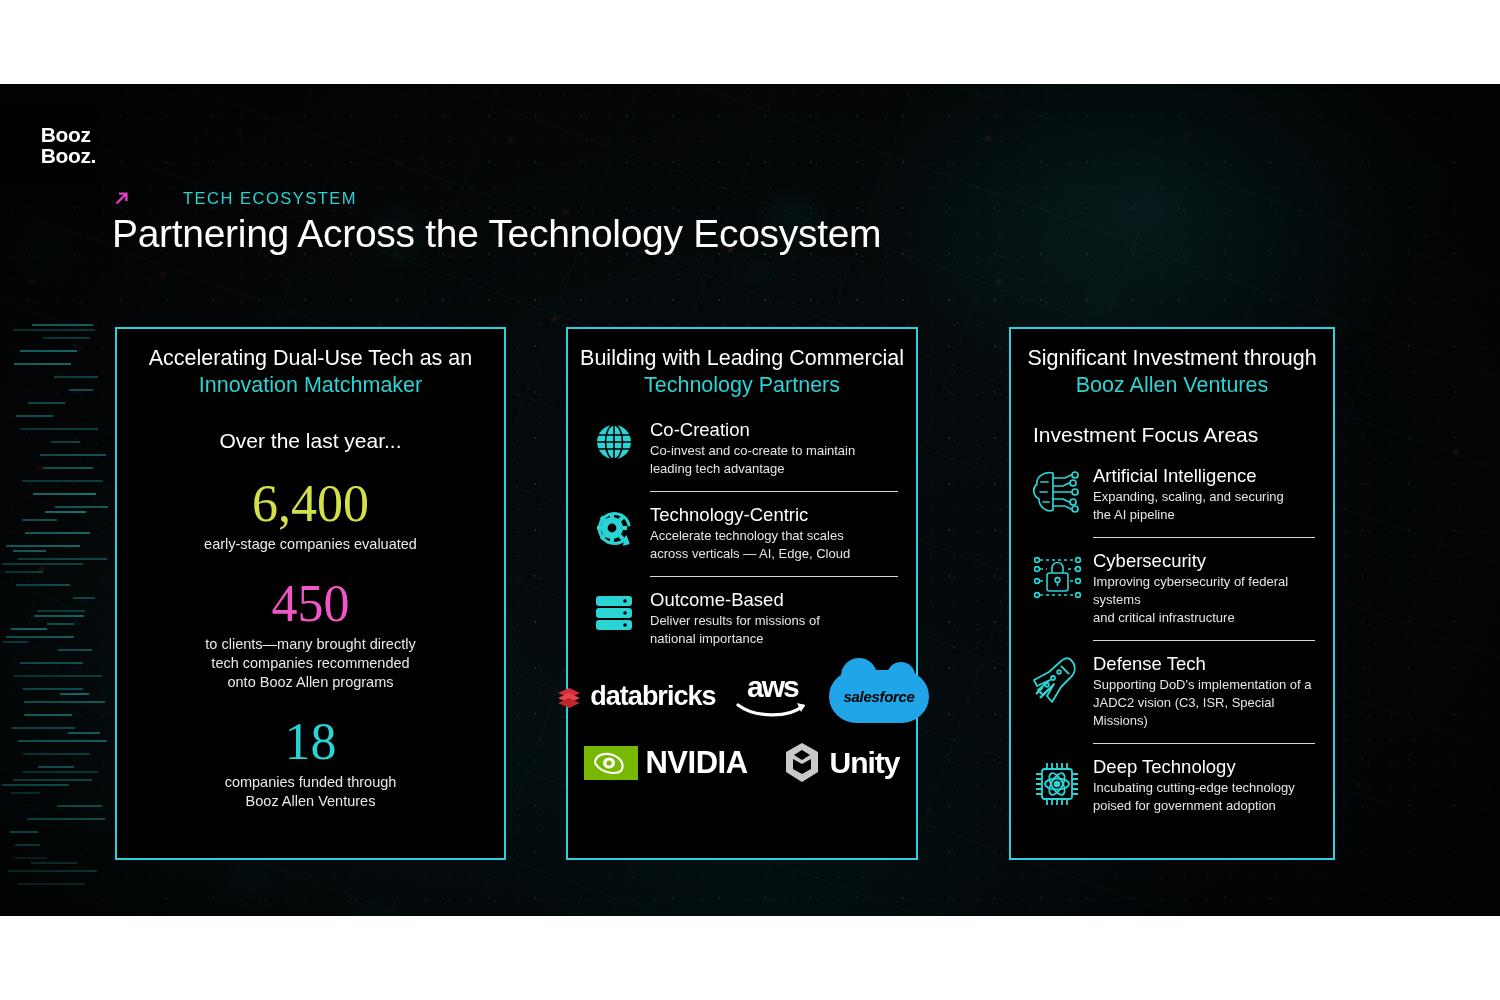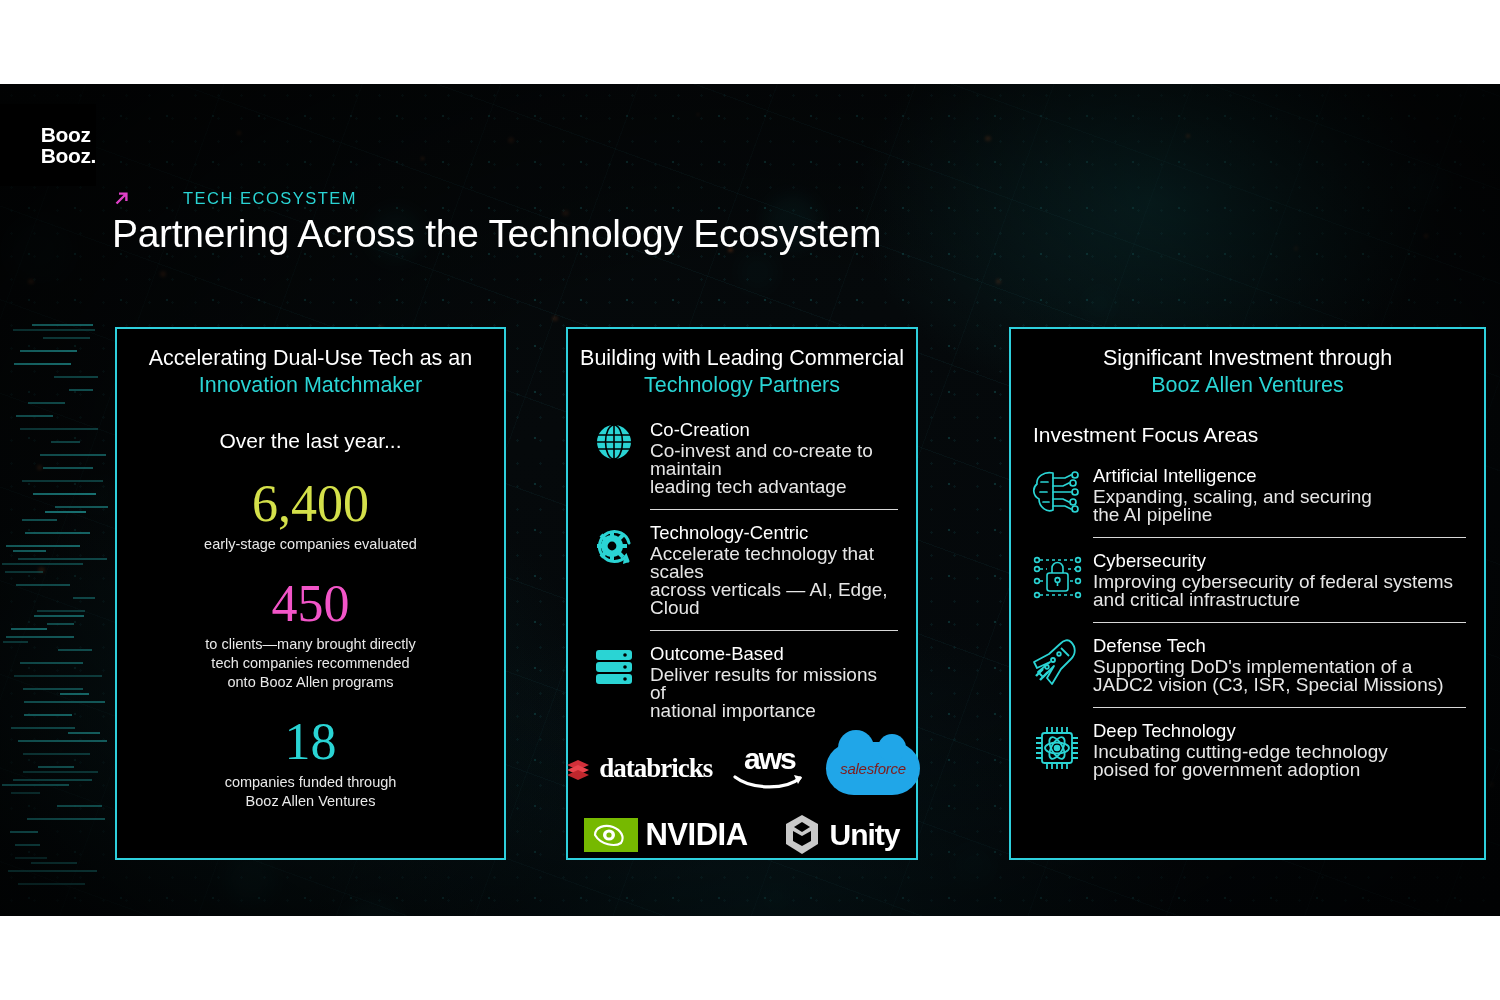--- a/index.html
+++ b/index.html
@@ -91,21 +91,21 @@
   
   .panel {
     position: absolute;
     background: #000000;
     border: 2px solid #2ed0dd;
     box-sizing: border-box;
     top: 243px; height: 533px;
   }
   #panel-left   { left: 115px;  width: 391px; }
   #panel-middle { left: 566px;  width: 352px; }
-  #panel-right  { left: 1009px; width: 477px; }
+  #panel-right  { left: 1009px; width: 326px; }
 
   .panel-title {
     text-align: center; color: #ffffff; font-size: 21.5px;
     line-height: 27px; font-weight: 400; padding: 16px 12px 0 12px;
   }
   .panel-title .accent { color: #2ad4d4; display:block; }
 
   
   .over-last {
     text-align:center; color:#ffffff; font-size: 21px; margin-top: 30px;
@@ -130,48 +130,48 @@
   .feature-row { display: flex; align-items: flex-start; }
   .feature-icon {
     width: 56px; min-width: 56px; display:flex; justify-content:center;
     padding-top: 3px;
   }
   .feature-body { padding-left: 8px; }
   .feature-title {
     color: #ffffff; font-size: 18.5px; line-height: 22px; font-weight: 400;
   }
   .feature-desc {
-    color: #e6e6e6; font-size: 19px; line-height: 18px; margin-top: 1px;
+    color: #e6e6e6; font-size: 13px; line-height: 18px; margin-top: 1px;
   }
   .feature-sep {
     height: 1px; background: #d8d8d8; margin: 13px 0 12px 64px;
   }
   #panel-middle .features { padding-top: 20px; }
   #panel-right  .features { padding-top: 6px; }
   .focus-heading {
     color: #ffffff; font-size: 21px; padding: 24px 0 12px 22px;
   }
   
   .logo-wall { padding: 22px 20px 0 20px; }
   .logo-row {
     display: flex; align-items: center; justify-content: center;
     gap: 20px;
   }
   .logo-row.r2 { margin-top: 18px; gap: 34px; }
   .brand { display:flex; align-items:center; }
   .brand-databricks { gap: 7px; }
   .brand-databricks .bname {
-    color:#fff; font-size:27px; font-weight:bold; letter-spacing:-1px;font-family:Liberation Serif, serif;
+    color:#fff; font-size:27px; font-weight:bold; letter-spacing:-1px;
   }
   .brand-aws { flex-direction: column; align-items:center; }
   .brand-aws .bname {
     color:#fff; font-size:30px; font-weight:bold; letter-spacing:-2px; line-height:26px;
   }
   .sf-cloud {
-    background:#20a6e8; color:#7f1d1d; font-size:15px; font-weight:normal;
+    background:#20a6e8; color:#000000; font-size:15px; font-weight:bold;
     font-style: italic; border-radius: 40px/38px;
     padding: 18px 14px; position: relative; letter-spacing:-.3px;
   }
   .sf-cloud::before, .sf-cloud::after {
     content:""; position:absolute; background:#20a6e8; border-radius:50%;
   }
   .sf-cloud::before { width:36px; height:36px; top:-12px; left:12px; }
   .sf-cloud::after  { width:28px; height:28px; top:-8px; right:14px; }
   .sf-cloud span { position:relative; z-index:2; }
   .nv-mark { background:#76b900; width:54px; height:34px; display:flex; align-items:center; justify-content:center;}

